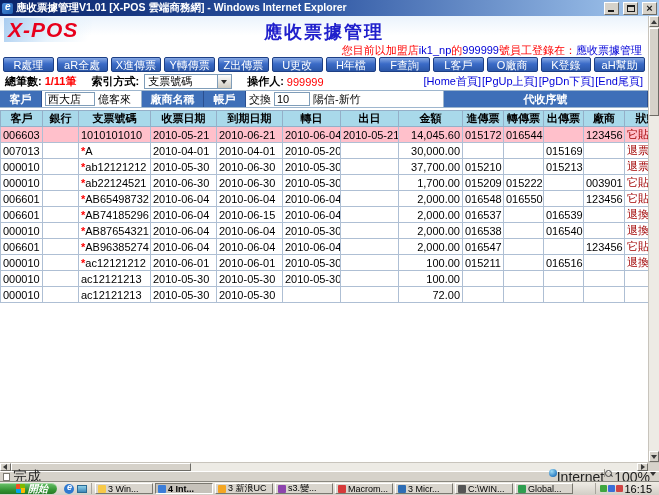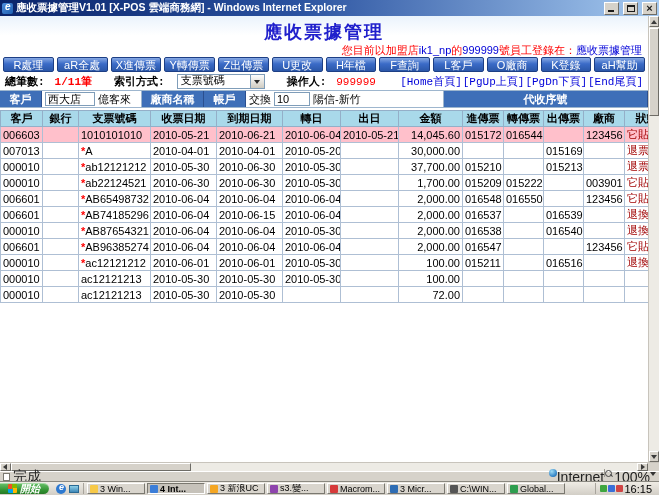--- a/index.html
+++ b/index.html
@@ -38,21 +38,21 @@
 
   .page-header{position:relative;height:28px;background:linear-gradient(180deg,#EAF3FC,#FFFFFF 70%);}
   .logo{position:absolute;left:4px;top:2px;font-size:21px;font-weight:bold;font-style:italic;color:var(--brand-red);padding:0 14px 0 4px;letter-spacing:1px;background:linear-gradient(120deg,#A8CCF0 0%,#E8F3FC 55%,rgba(255,255,255,0) 95%);}
   .page-title{position:absolute;left:50%;top:4px;transform:translateX(-50%);font-size:18px;font-weight:bold;color:var(--title-blue);letter-spacing:2px;white-space:nowrap;}
   .login-line{height:12px;line-height:12px;text-align:right;padding-right:6px;font-size:11px;color:var(--highlight-red);white-space:nowrap;overflow:hidden;}
   .login-line .hl{color:var(--link-blue);}
 
   .toolbar{display:flex;gap:3px;padding:1px 3px;height:17px;}
   .toolbar .tb{flex:1 1 0;height:15px;font-family:inherit;font-size:11px;line-height:12px;color:#fff;background:linear-gradient(180deg,#87A9E4 0%,#3B6BC7 45%,#2B57A8 100%);border:1px solid #1D3F85;border-radius:2px;padding:0;white-space:nowrap;overflow:hidden;cursor:pointer;}
 
-  .info-bar{display:flex;align-items:center;height:17px;padding:0 5px;font-size:11px;gap:10px;white-space:nowrap;font-family:Liberation Mono, monospace;}
+  .info-bar{display:flex;align-items:center;height:17px;padding:0 5px;font-size:11px;gap:3px;white-space:nowrap;}
   .lbl{font-weight:bold;}
   .red{color:var(--highlight-red);}
   .ml{margin-left:12px;}
   .select{width:88px;height:15px;border:1px solid #7F9DB9;background:#fff;display:flex;align-items:stretch;margin-left:2px;cursor:pointer;}
   .sel-text{flex:1;padding:0 3px;line-height:13px;overflow:hidden;}
   .sel-arrow{width:14px;background:linear-gradient(180deg,#FDFDFD,#CFCCC2);border-left:1px solid #7F9DB9;position:relative;}
   .sel-arrow::before{content:'';position:absolute;left:3px;top:5px;border:3px solid transparent;border-top:4px solid #2A2A2A;border-bottom:none;}
   .nav-links{margin-left:auto;display:flex;gap:1px;}
   .nav-links a{color:var(--link-blue);text-decoration:none;}
 
@@ -85,21 +85,21 @@
   .sb-doc{width:7px;height:8px;background:#fff;border:1px solid #7A7870;flex:0 0 auto;}
   .sb-right{margin-left:auto;display:flex;align-items:flex-start;gap:0;}
   .globe{width:8px;height:8px;border-radius:50%;background:radial-gradient(circle at 35% 30%,#9FDCF5,#2D7FC4 70%,#1B5E98);flex:0 0 auto;}
   .sb-sep{width:1px;height:8px;background:#9A9890;}
   .mag{width:9px;height:9px;position:relative;flex:0 0 auto;}
   .mag::before{content:'';position:absolute;left:0;top:1px;width:5px;height:5px;border:1px solid #444;border-radius:50%;}
   .mag::after{content:'';position:absolute;left:5px;top:6px;width:3px;height:1px;background:#444;transform:rotate(45deg);}
   .zoom-arrow{width:0;height:0;border:3px solid transparent;border-top:4px solid #333;margin-top:3px;cursor:pointer;}
 
   .taskbar{height:14px;flex:0 0 14px;background:linear-gradient(180deg,#EFECE5,#D2CEC6);border-top:1px solid #8A8880;display:flex;align-items:stretch;gap:3px;padding:1px 2px 1px 0;}
-  .start-btn{flex:0 0 auto;display:flex;align-items:center;gap:3px;padding:0 9px 0 8px;background:linear-gradient(180deg,#6CC46C,#2F8F2F 70%,#267A26);border-radius:0 6px 6px 0;color:#fff;font-weight:bold;font-style:italic;font-size:10px;box-shadow:inset 0 1px 0 rgba(255,255,255,.4);cursor:pointer;}
+  .start-btn{flex:0 0 auto;display:flex;align-items:center;gap:3px;padding:0 9px 0 16px;background:linear-gradient(180deg,#6CC46C,#2F8F2F 70%,#267A26);border-radius:0 6px 6px 0;color:#fff;font-weight:bold;font-style:italic;font-size:10px;box-shadow:inset 0 1px 0 rgba(255,255,255,.4);cursor:pointer;}
   .start-flag{width:9px;height:9px;border-radius:1px;background:conic-gradient(#7FBA00 0 25%,#FFB900 0 50%,#00A4EF 0 75%,#F25022 0);flex:0 0 auto;}
   .ql{display:flex;align-items:center;gap:3px;padding:0 4px;border-right:1px solid #A8A49C;flex:0 0 auto;}
   .ql-ie{width:10px;height:10px;border-radius:50%;background:#2E79D0;position:relative;cursor:pointer;}
   .ql-ie::before{content:'e';position:absolute;left:3px;top:-2px;color:#fff;font-size:9px;font-weight:bold;font-style:italic;}
   .ql-desk{width:10px;height:8px;background:linear-gradient(180deg,#8FD0E8,#3E88B8);border:1px solid #2A6A94;cursor:pointer;}
   .task-items{display:flex;flex:1;gap:2px;overflow:hidden;min-width:0;}
   .task-btn{flex:1 1 0;max-width:58px;min-width:0;display:flex;align-items:center;gap:2px;padding:0 2px;background:#D9D5CD;border:1px solid;border-color:#FFF #7A7870 #7A7870 #FFF;font-size:9px;overflow:hidden;cursor:pointer;}
   .task-btn.active{background:#C6C2BA;border-color:#7A7870 #FFF #FFF #7A7870;font-weight:bold;}
   .task-icon{width:8px;height:8px;flex:0 0 auto;border-radius:1px;background:#888;}
   .task-label{overflow:hidden;white-space:nowrap;}
@@ -122,20 +122,21 @@
         <span class="glyph-max"></span>
       </span>
     <span class="tb-btn close"></span>
   </div>
 
 
   <div class="content">
     <div class="page">
 
       <div class="page-header">
+        <span class="logo">X-POS</span>
         <span class="page-title">應收票據管理</span>
       </div>
 
       <div class="login-line">
         <span>您目前以加盟店</span><span class="hl">ik1_np</span><span>的</span><span class="hl">999999</span><span>號員工登錄在：</span><span class="hl">應收票據管理</span>
       </div>
 
       <div class="toolbar">
 
       <button class="tb">R處理</button>

